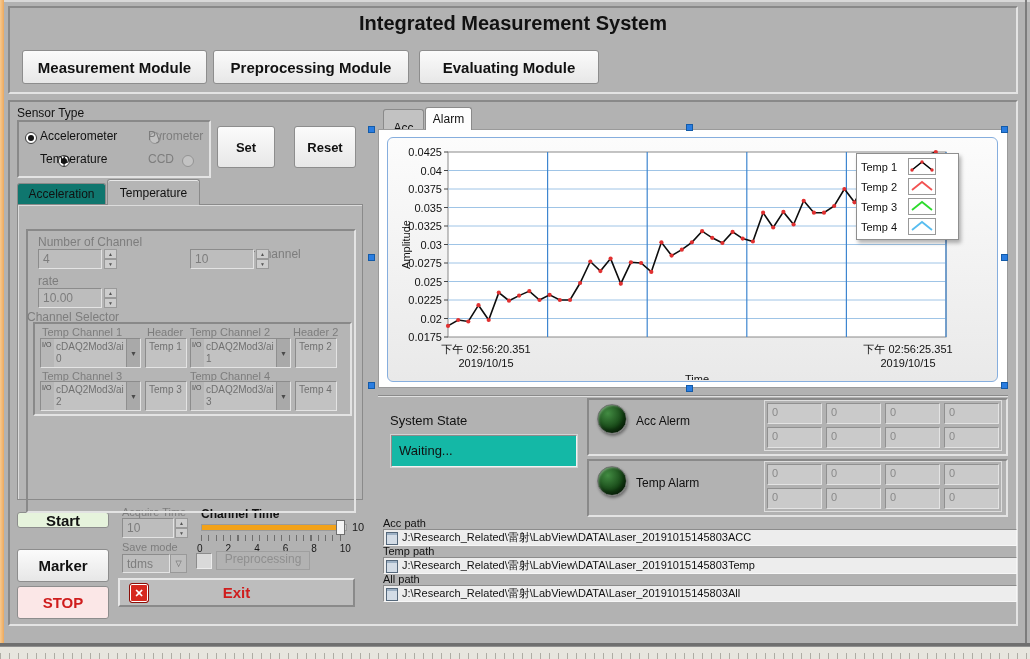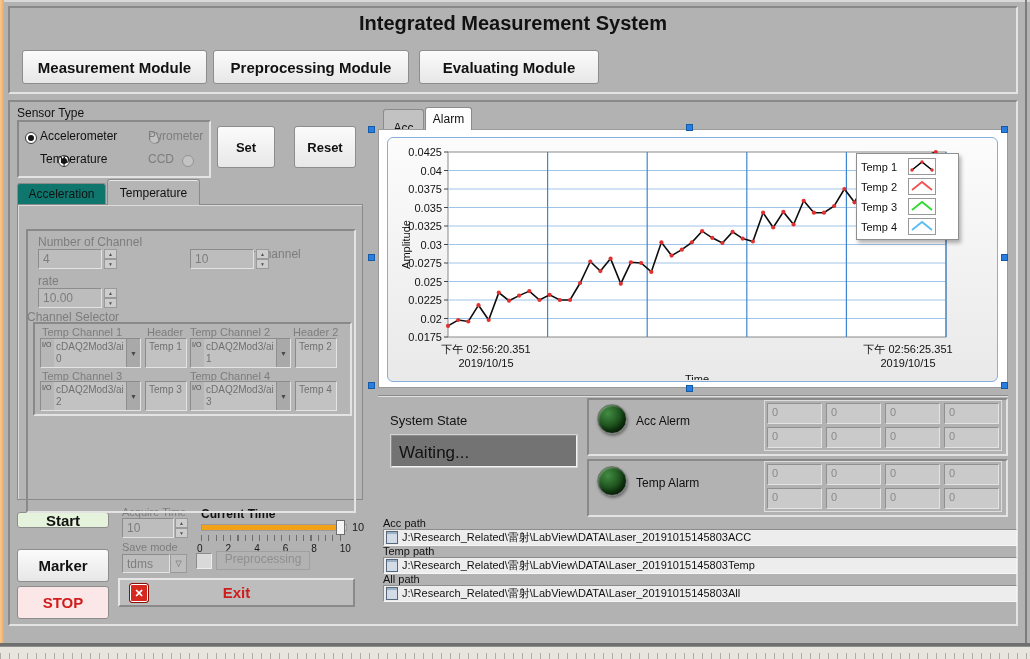--- a/index.html
+++ b/index.html
@@ -32,36 +32,36 @@
   .combo .arrow{width:13px;background:#a9a9a9;border-left:1px solid #8f8f8f;display:flex;
                 align-items:center;justify-content:center;font-size:7px;color:#4a4a4a}
   .hdr{position:absolute;background:#c2c2c2;border:1px solid;border-color:#8c8c8c #e3e3e3 #e3e3e3 #8c8c8c;
        font-size:10px;color:#707070;line-height:1.25;padding:2px 0 0 3px;box-sizing:border-box}
   .cell{width:55px;height:21px;background:#cacaca;border:1px solid;border-color:#909090 #e3e3e3 #e3e3e3 #909090;
         font-size:11px;color:#8a8a8a;padding:2px 0 0 4px;box-sizing:border-box;flex:none}
   .led{width:30px;height:30px;border-radius:50%;
        background:radial-gradient(circle at 35% 30%,#438c43,#134113 62%,#0a2c0a);
        border:1px solid #767676;box-sizing:border-box;
        box-shadow:1px 2px 3px rgba(0,0,0,.4),inset -2px -3px 4px rgba(0,0,0,.45),inset 1px 1px 2px rgba(255,255,255,.35)}
-  .pathbox{position:absolute;display:flex;align-items:center;background:#ededed;
+  .pathbox{position:absolute;display:flex;align-items:flex-end;background:#ededed;
            border:1px solid;border-color:#8c8c8c #f6f6f6 #f6f6f6 #8c8c8c;font-size:11px;
            box-sizing:border-box;padding-left:2px;gap:4px;white-space:nowrap;overflow:hidden}
   .path-icon{width:10px;height:11px;background:#d3dce6;border:1px solid #55687b;
              box-shadow:inset 0 2px 0 #9db1c5;flex:none}
   .handle{position:absolute;width:7px;height:7px;background:#2a7de1;border:1px solid #145ba8;z-index:7;box-sizing:border-box}
   .legend{position:absolute;left:856px;top:153px;width:93px;background:#fff;border:1px solid #8f8f8f;
           box-shadow:2px 3px 4px rgba(0,0,0,.3);padding:4px 4px;display:flex;flex-direction:column;gap:3px;z-index:5}
   .legrow{display:flex;align-items:center;gap:5px;height:17px}
   .legname{font-size:11px;width:42px}
   .legicon{width:26px;height:15px;border:1px solid #999;background:#fff;flex:none}
   .chartw{position:absolute;left:387px;top:137px;width:611px;height:245px;border-radius:6px;
           border:1px solid #86aede;background:linear-gradient(#fcfcfc,#e9e9e9);box-sizing:border-box}
   .statebox-outer{position:absolute;left:390px;top:434px;width:188px;height:34px;border:1px solid #d2d2d2;box-sizing:border-box}
-  .statebox{width:100%;height:100%;background:#737373;border:1px solid;border-color:#8c8c8c #f2f2f2 #f2f2f2 #8c8c8c;
-            box-sizing:border-box;font-size:17px;padding:7px 0 0 7px}
+  .statebox{width:100%;height:100%;background:#14b8a6;border:1px solid;border-color:#8c8c8c #f2f2f2 #f2f2f2 #8c8c8c;
+            box-sizing:border-box;font-size:13px;padding:7px 0 0 7px}
   .ledlabel{font-size:12px;white-space:nowrap}
   .gridwrap{position:absolute;display:flex;flex-direction:column;gap:3px;border:1px solid #dedede;padding:2px;background:transparent}
   .gridrow{display:flex;gap:4px}
   .ruler{position:absolute;left:0;top:646px;width:1030px;height:13px;background:#e7e5de;border-top:1px solid #8e8e8e}
   .ruler .ticks{position:absolute;left:0;bottom:0;width:100%;height:7px;
         background:repeating-linear-gradient(90deg,#aeaca4 0 1px,transparent 1px 9px)}
   .slider-num{font-size:10px;color:#1a1a1a}
 </style>
 </head>
 <body>
@@ -168,21 +168,21 @@
   <div class="abs field" style="left:122px;top:518px;width:52px;height:20px">10</div>
   <div class="abs spin" style="left:175px;top:518px">
     <div>▲</div>
     <div>▼</div>
   </div>
   <div class="abs lbl dis" style="left:122px;top:541px;font-size:11px">Save mode</div>
   <div class="abs field" style="left:122px;top:554px;width:48px;height:19px">tdms</div>
   <div class="abs" style="left:170px;top:554px;width:17px;height:19px;background:#bdbdbd;border:1px solid #999;box-sizing:border-box;display:flex;align-items:center;justify-content:center;font-size:8px;color:#666">▽</div>
 
   
-  <div class="abs lbl" style="left:201px;top:507px;font-weight:bold">Current Time</div>
+  <div class="abs lbl" style="left:201px;top:507px;font-weight:bold">Channel Time</div>
   <div class="abs" style="left:201px;top:524px;width:146px;height:7px;background:#c9c9c9;border:1px solid #9b9b9b;box-sizing:border-box">
     <div style="width:96%;height:100%;background:#f2a219"></div>
   </div>
   <div class="abs" style="left:336px;top:520px;width:9px;height:15px;background:#f5f5f5;border:1px solid #6f6f6f;box-sizing:border-box;z-index:2"></div>
   <div class="abs slider-num" style="left:352px;top:521px;font-size:11px">10</div>
   <div class="abs" style="left:201px;top:535px;width:146px;height:6px;background:repeating-linear-gradient(90deg,#6e6e6e 0 1px,transparent 1px 7.3px)"></div>
   <div class="abs" style="left:197px;top:543px;width:154px;display:flex;justify-content:space-between">
     <span class="slider-num">0</span>
     <span class="slider-num">2</span>
     <span class="slider-num">4</span>

